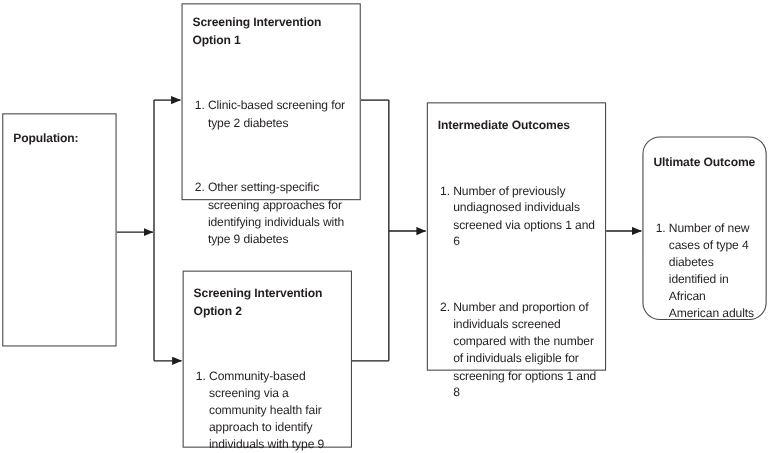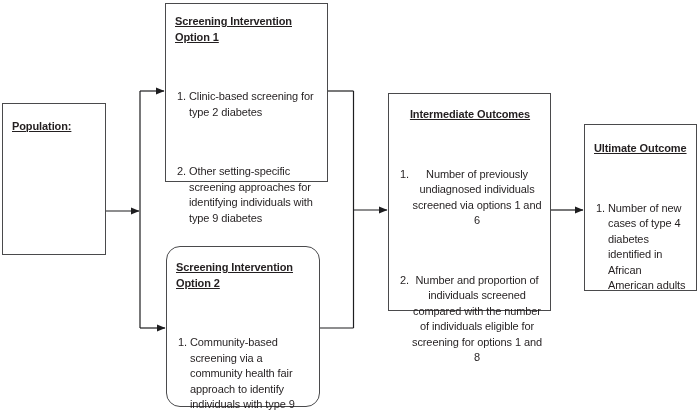--- a/index.html
+++ b/index.html
@@ -40,33 +40,32 @@
     padding: 13px 8px 0 9px;
     font-size: 11px;
     line-height: 15.5px;
     letter-spacing: -0.1px;
   }
   .box h3 {
     margin: 0;
     font-size: 11px;
     line-height: 15.5px;
     font-weight: bold;
-    text-decoration: underline;
   }
   .box ol {
     margin: 0;
     padding-left: 14px;
     list-style: decimal outside;
   }
   .box ol li { padding-left: 0; margin-top: 44px; }
-  .box-population   { left: 2px;   top: 103px; width: 104px; height: 152px; padding-top: 15px; }
+  .box-population   { left: 2px;   top: 103px; width: 104px; height: 212px; padding-top: 15px; }
   .box-option1      { left: 165px; top: 3px;   width: 163px; height: 179px; padding-top: 10px; }
-  .box-option2      { left: 166px; top: 246px; width: 154px; height: 161px; padding-top: 13px; border-radius: 14px; }
-  .box-intermediate { left: 388px; top: 93px;  width: 163px; height: 218px; padding-top: 13px; text-align: center; }
-  .box-ultimate     { left: 584px; top: 124px; width: 113px; height: 167px; padding-top: 16px; }
+  .box-option2      { left: 166px; top: 246px; width: 154px; height: 161px; padding-top: 13px; }
+  .box-intermediate { left: 388px; top: 93px;  width: 163px; height: 244px; padding-top: 13px; }
+  .box-ultimate     { left: 584px; top: 124px; width: 113px; height: 167px; padding-top: 16px; border-radius: 16px; }
 </style>
 </head>
 <body>
 
 <div class="canvas">
 
   <svg class="connectors" viewBox="0 0 700 412" aria-hidden="true">
     <defs>
       <marker id="arrow" markerWidth="9" markerHeight="8" refX="8.5" refY="3.75" orient="auto" markerUnits="userSpaceOnUse">
         <path d="M0,0 L9,3.75 L0,7.5 Z" style="fill: var(--line); stroke: none;"></path>

